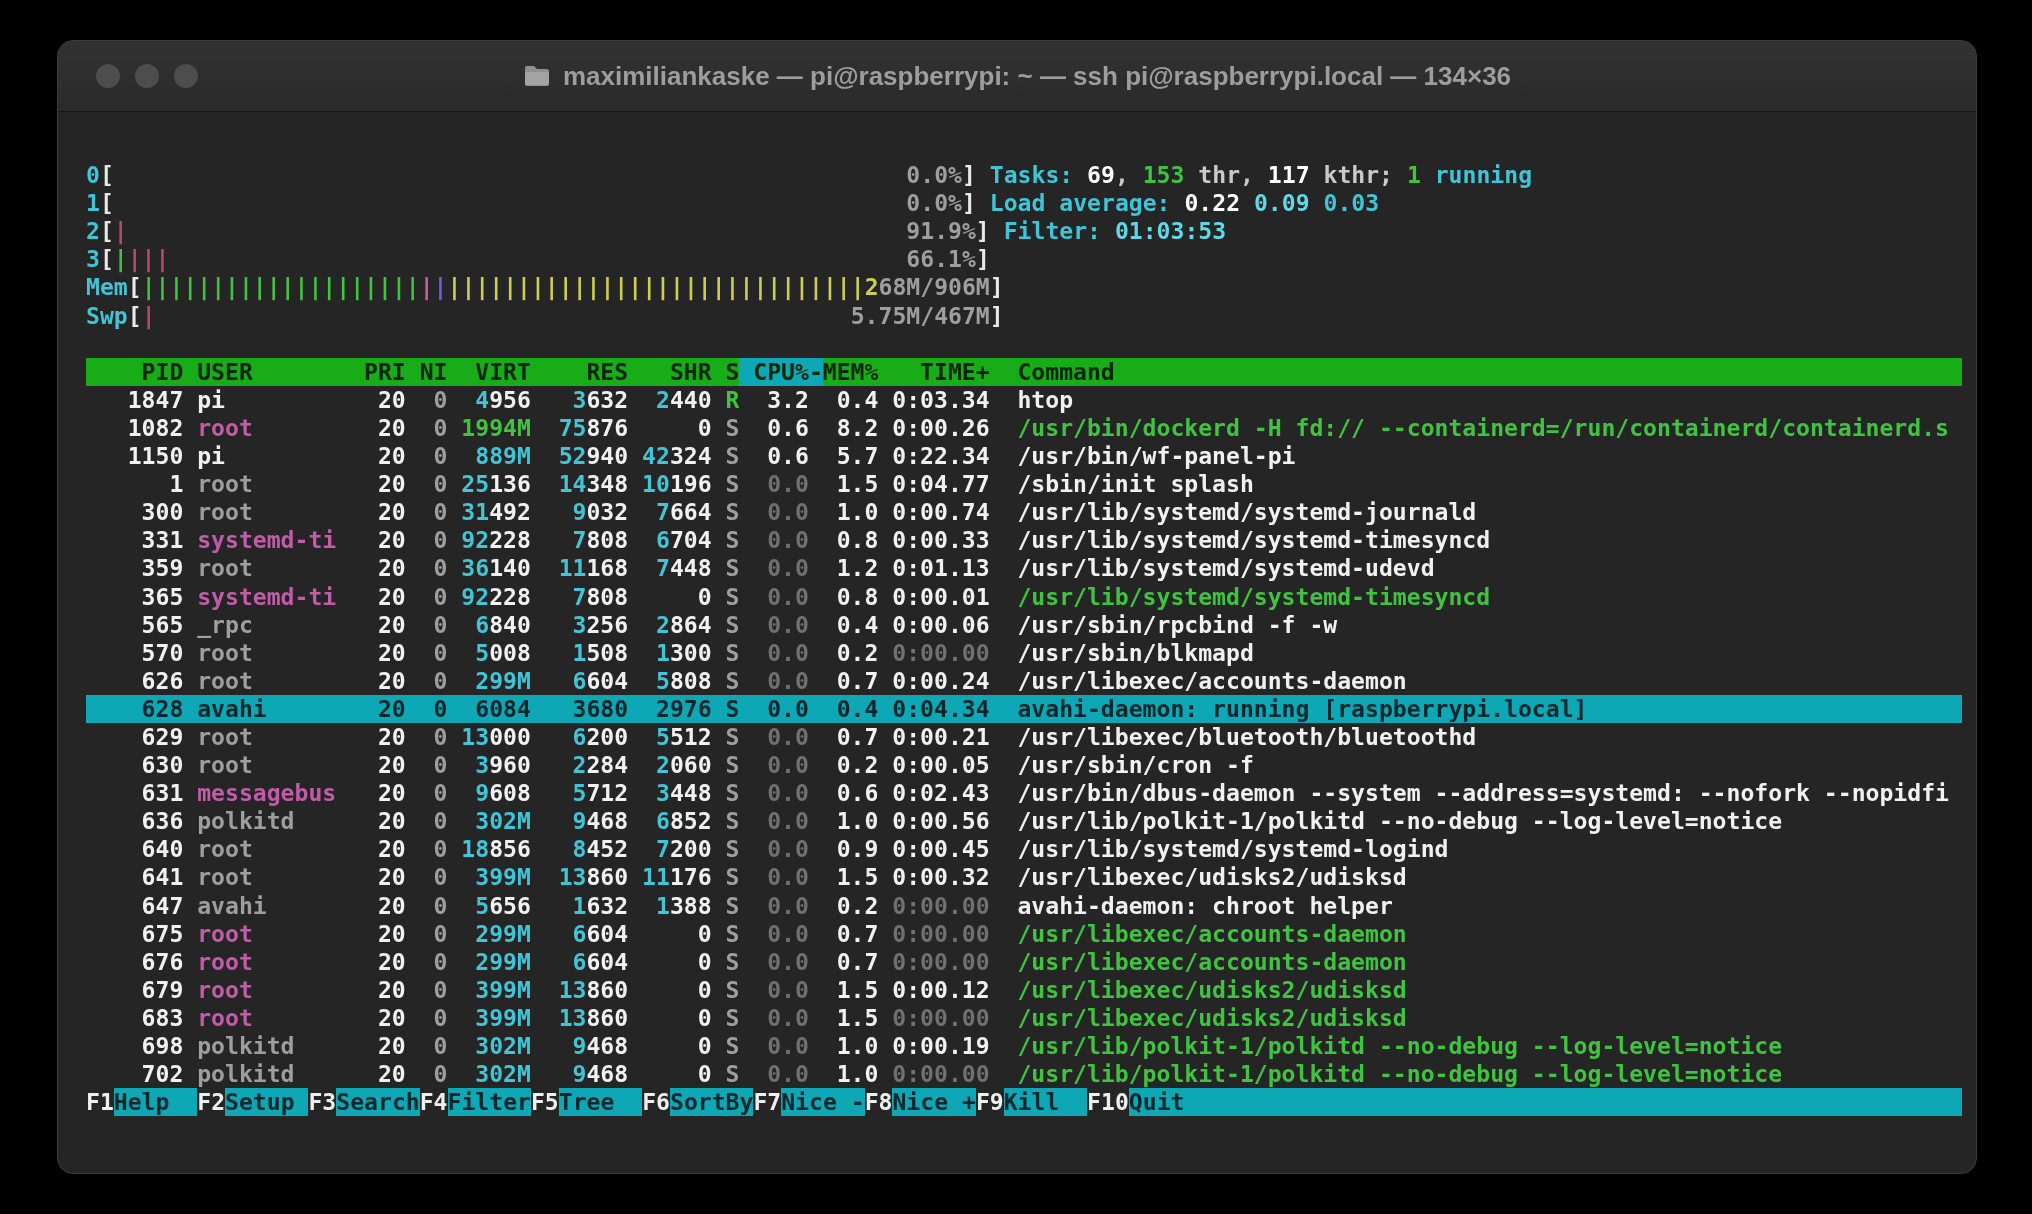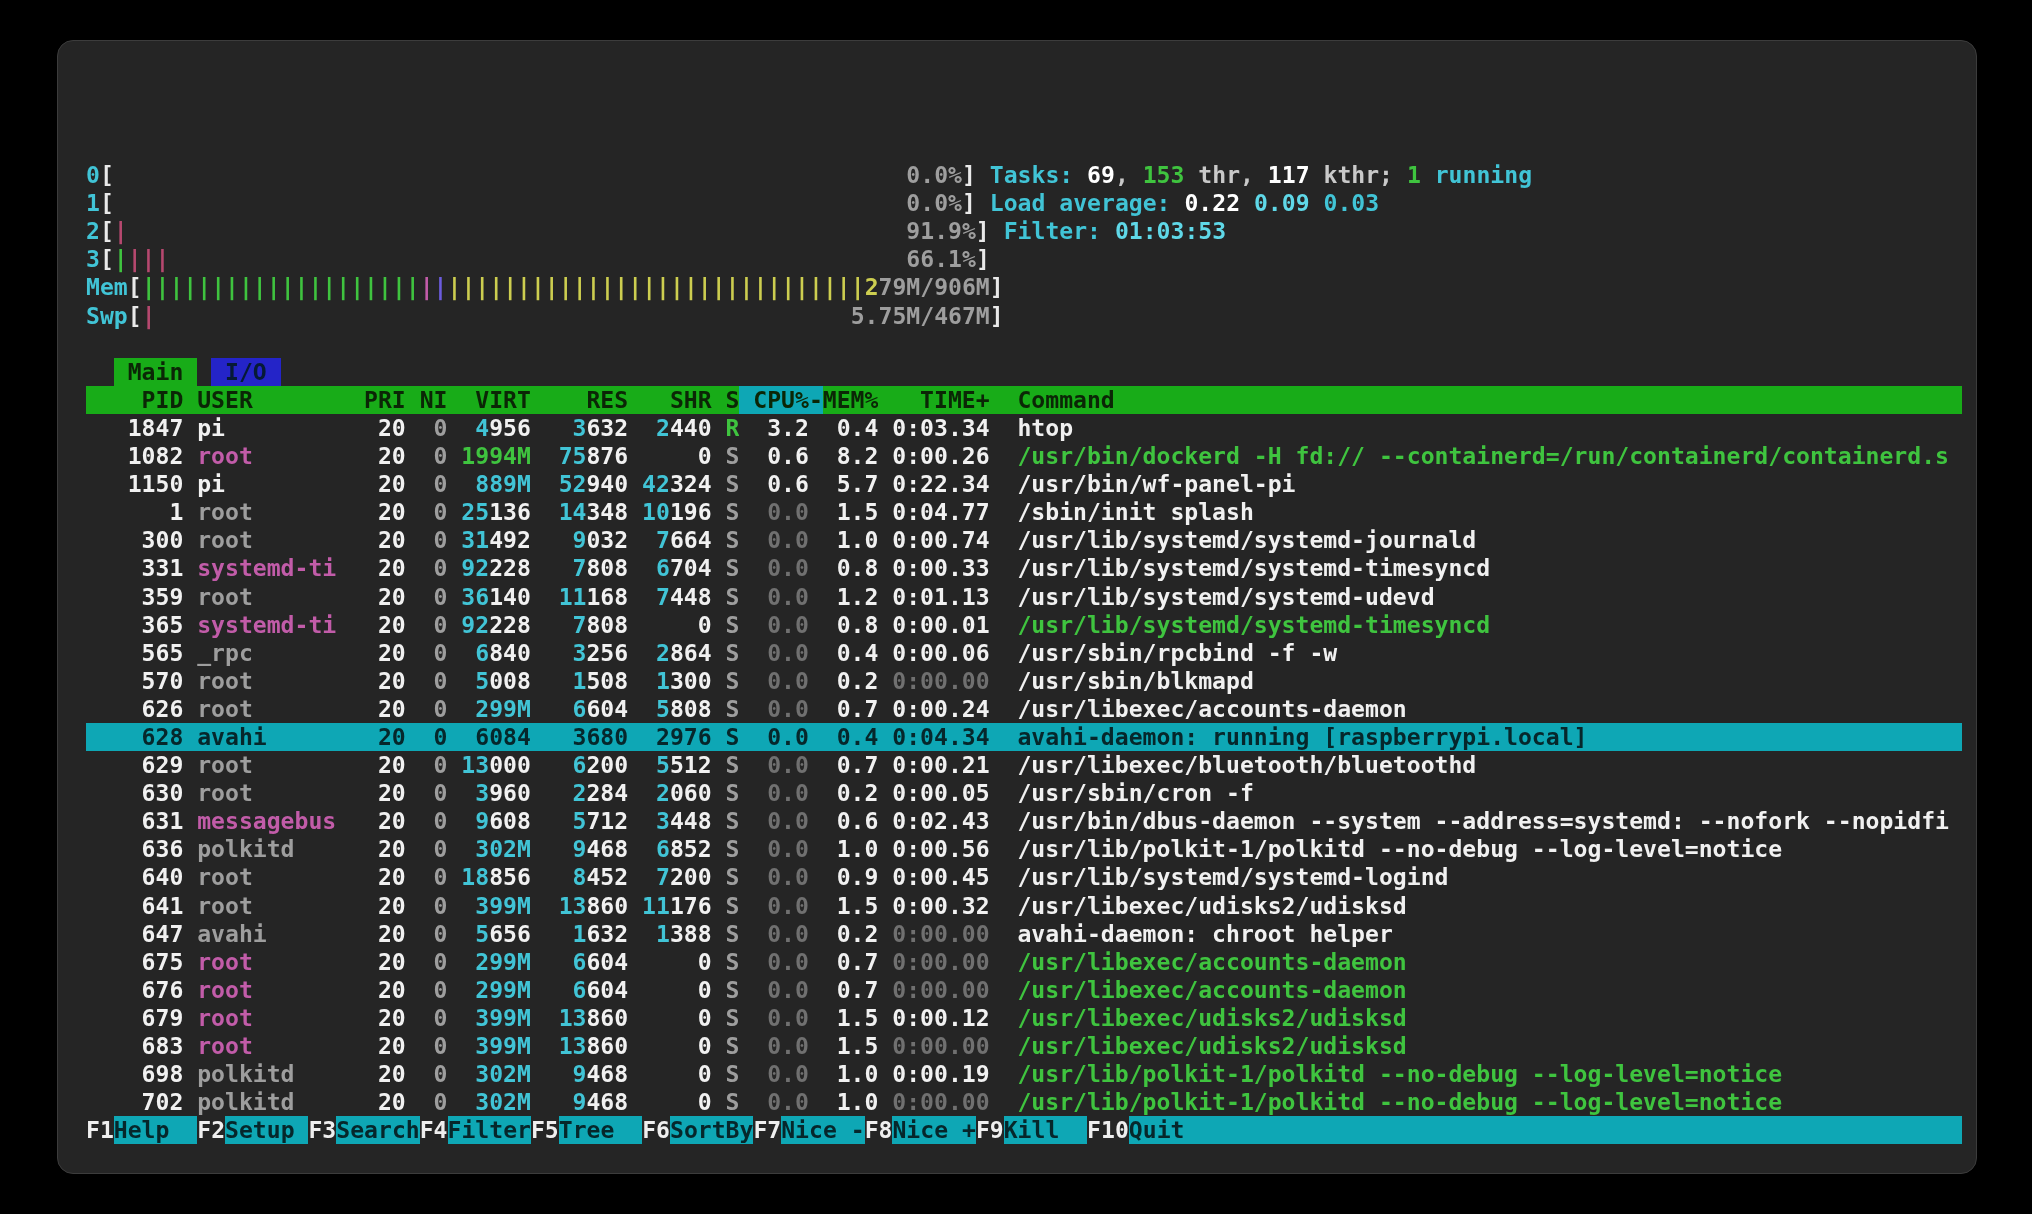--- a/index.html
+++ b/index.html
@@ -39,30 +39,43 @@
   .tab-active{background:var(--greenbg);color:#0b2606;}
   .tab-inactive{background:var(--bluebg);color:#061a36;}
   .fk-key{color:#efefef;}
   .fk-label{background:var(--tealbg);color:#06272b;}
   .bracket{color:#e9e9e9;}
 </style>
 </head>
 <body>
 
 <div id="window">
+  <div id="titlebar">
+    <div id="traffic">
+      <button class="tl"></button>
+      <button class="tl"></button>
+      <button class="tl"></button>
+    </div>
+    <div id="titlewrap">
+      <svg width="28" height="24" viewBox="0 0 28 24">
+        <path d="M2 4 a2 2 0 0 1 2-2 h7 l3 3 h10 a2 2 0 0 1 2 2 v13 a2 2 0 0 1-2 2 H4 a2 2 0 0 1-2-2 Z" fill="#8f8f8f"></path>
+        <path d="M2 8 h24 v11 a2 2 0 0 1-2 2 H4 a2 2 0 0 1-2-2 Z" fill="#a3a3a3"></path>
+      </svg>
+      <span id="title">maximiliankaske — pi@raspberrypi: ~ — ssh pi@raspberrypi.local — 134×36</span>
+    </div>
+  </div>
   <div class="term" id="term">
       <div class="row"></div>
       <div class="row"><span class="c-cyan">0</span><span class="bracket">[</span><span>                                                         </span><span class="c-gray">0.0%</span><span class="bracket">]</span><span> </span><span class="c-cyan">Tasks: </span><span class="c-bwhite">69</span><span class="c-lgray">, </span><span class="c-bgreen">153</span><span class="c-lgray"> thr, </span><span class="c-bwhite">117</span><span class="c-lgray"> kthr; </span><span class="c-bgreen">1</span><span class="c-cyan"> running</span></div>
       <div class="row"><span class="c-cyan">1</span><span class="bracket">[</span><span>                                                         </span><span class="c-gray">0.0%</span><span class="bracket">]</span><span> </span><span class="c-cyan">Load average: </span><span class="c-bwhite">0.22</span><span class="c-cyan"> </span><span class="c-bcyan">0.09</span><span class="c-cyan"> </span><span class="c-cyan">0.03</span></div>
       <div class="row"><span class="c-cyan">2</span><span class="bracket">[</span><span class="c-red">|</span><span>                                                        </span><span class="c-gray">91.9%</span><span class="bracket">]</span><span> </span><span class="c-cyan">Filter: </span><span class="c-bcyan">01:03:53</span></div>
       <div class="row"><span class="c-cyan">3</span><span class="bracket">[</span><span class="c-green">|</span><span class="c-red">|||</span><span>                                                     </span><span class="c-gray">66.1%</span><span class="bracket">]</span><span> </span></div>
-      <div class="row"><span class="c-cyan">Mem</span><span class="bracket">[</span><span class="c-green">||||||||||||||||||||</span><span class="c-magenta">|</span><span class="c-violet">|</span><span class="c-yellow">||||||||||||||||||||||||||||||</span><span></span><span class="c-yellow">2</span><span class="c-gray">79M/906M</span><span class="bracket">]</span><span> </span></div>
+      <div class="row"><span class="c-cyan">Mem</span><span class="bracket">[</span><span class="c-green">||||||||||||||||||||</span><span class="c-magenta">|</span><span class="c-violet">|</span><span class="c-yellow">||||||||||||||||||||||||||||||</span><span></span><span class="c-yellow">2</span><span class="c-gray">68M/906M</span><span class="bracket">]</span><span> </span></div>
       <div class="row"><span class="c-cyan">Swp</span><span class="bracket">[</span><span class="c-red">|</span><span>                                                  </span><span class="c-gray">5.75M/467M</span><span class="bracket">]</span><span> </span></div>
       <div class="row"></div>
-      <div class="row"><span>  </span><span class="tab-active" style="display: flex;"><span class="tab-active"> </span><span class="tab-active">Main</span><span class="tab-active"> </span></span><span> </span><span class="tab-inactive" style="display: flex;"><span class="tab-inactive"> </span><span class="tab-inactive">I/O</span><span class="tab-inactive"> </span></span></div>
       <div class="row hdr"><span class="cell r" style="flex: 0 0 7ch;">PID</span><span class="cell l" style="flex: 0 0 11ch; padding-left: 1ch; box-sizing: border-box;">USER</span><span class="cell r" style="flex: 0 0 5ch;">PRI</span><span class="cell r" style="flex: 0 0 3ch;">NI</span><span class="cell r" style="flex: 0 0 6ch;">VIRT</span><span class="cell r" style="flex: 0 0 7ch;">RES</span><span class="cell r" style="flex: 0 0 6ch;">SHR</span><span class="cell r" style="flex: 0 0 2ch;">S</span><span class="cell r hl" style="flex: 0 0 5ch;">CPU%</span><span class="cell r" style="flex: 0 0 5ch; display: flex;"><span style="background: var(--tealbg);">-</span><span>MEM%</span></span><span class="cell r" style="flex: 0 0 8ch;">TIME+</span><span class="cell l" style="flex: 1 1 0%; padding-left: 2ch; box-sizing: border-box;">Command</span></div>
       <div class="row"><span class="cell r c-white" style="flex: 0 0 7ch;">1847</span><span class="cell l c-white" style="flex: 0 0 11ch; padding-left: 1ch; box-sizing: border-box;">pi</span><span class="cell r c-white" style="flex: 0 0 5ch;">20</span><span class="cell r c-gray" style="flex: 0 0 3ch;">0</span><span class="cell r" style="flex: 0 0 6ch; display: flex; justify-content: flex-end;"><span class="c-cyan">4</span><span class="c-white">956</span></span><span class="cell r" style="flex: 0 0 7ch; display: flex; justify-content: flex-end;"><span class="c-cyan">3</span><span class="c-white">632</span></span><span class="cell r" style="flex: 0 0 6ch; display: flex; justify-content: flex-end;"><span class="c-cyan">2</span><span class="c-white">440</span></span><span class="cell r c-green" style="flex: 0 0 2ch;">R</span><span class="cell r c-white" style="flex: 0 0 5ch;">3.2</span><span class="cell r c-white" style="flex: 0 0 5ch;">0.4</span><span class="cell r c-white" style="flex: 0 0 8ch;">0:03.34</span><span class="cell l c-white" style="flex: 1 1 0%; padding-left: 2ch; box-sizing: border-box;">htop</span></div>
       <div class="row"><span class="cell r c-white" style="flex: 0 0 7ch;">1082</span><span class="cell l c-magenta" style="flex: 0 0 11ch; padding-left: 1ch; box-sizing: border-box;">root</span><span class="cell r c-white" style="flex: 0 0 5ch;">20</span><span class="cell r c-gray" style="flex: 0 0 3ch;">0</span><span class="cell r" style="flex: 0 0 6ch; display: flex; justify-content: flex-end;"><span class="c-green">1994M</span></span><span class="cell r" style="flex: 0 0 7ch; display: flex; justify-content: flex-end;"><span class="c-cyan">75</span><span class="c-white">876</span></span><span class="cell r" style="flex: 0 0 6ch; display: flex; justify-content: flex-end;"><span class="c-white">0</span></span><span class="cell r c-gray" style="flex: 0 0 2ch;">S</span><span class="cell r c-white" style="flex: 0 0 5ch;">0.6</span><span class="cell r c-white" style="flex: 0 0 5ch;">8.2</span><span class="cell r c-white" style="flex: 0 0 8ch;">0:00.26</span><span class="cell l c-green" style="flex: 1 1 0%; padding-left: 2ch; box-sizing: border-box;">/usr/bin/dockerd -H fd:// --containerd=/run/containerd/containerd.s</span></div>
       <div class="row"><span class="cell r c-white" style="flex: 0 0 7ch;">1150</span><span class="cell l c-white" style="flex: 0 0 11ch; padding-left: 1ch; box-sizing: border-box;">pi</span><span class="cell r c-white" style="flex: 0 0 5ch;">20</span><span class="cell r c-gray" style="flex: 0 0 3ch;">0</span><span class="cell r" style="flex: 0 0 6ch; display: flex; justify-content: flex-end;"><span class="c-cyan">889M</span></span><span class="cell r" style="flex: 0 0 7ch; display: flex; justify-content: flex-end;"><span class="c-cyan">52</span><span class="c-white">940</span></span><span class="cell r" style="flex: 0 0 6ch; display: flex; justify-content: flex-end;"><span class="c-cyan">42</span><span class="c-white">324</span></span><span class="cell r c-gray" style="flex: 0 0 2ch;">S</span><span class="cell r c-white" style="flex: 0 0 5ch;">0.6</span><span class="cell r c-white" style="flex: 0 0 5ch;">5.7</span><span class="cell r c-white" style="flex: 0 0 8ch;">0:22.34</span><span class="cell l c-white" style="flex: 1 1 0%; padding-left: 2ch; box-sizing: border-box;">/usr/bin/wf-panel-pi</span></div>
       <div class="row"><span class="cell r c-white" style="flex: 0 0 7ch;">1</span><span class="cell l c-gray" style="flex: 0 0 11ch; padding-left: 1ch; box-sizing: border-box;">root</span><span class="cell r c-white" style="flex: 0 0 5ch;">20</span><span class="cell r c-gray" style="flex: 0 0 3ch;">0</span><span class="cell r" style="flex: 0 0 6ch; display: flex; justify-content: flex-end;"><span class="c-cyan">25</span><span class="c-white">136</span></span><span class="cell r" style="flex: 0 0 7ch; display: flex; justify-content: flex-end;"><span class="c-cyan">14</span><span class="c-white">348</span></span><span class="cell r" style="flex: 0 0 6ch; display: flex; justify-content: flex-end;"><span class="c-cyan">10</span><span class="c-white">196</span></span><span class="cell r c-gray" style="flex: 0 0 2ch;">S</span><span class="cell r c-dim" style="flex: 0 0 5ch;">0.0</span><span class="cell r c-white" style="flex: 0 0 5ch;">1.5</span><span class="cell r c-white" style="flex: 0 0 8ch;">0:04.77</span><span class="cell l c-white" style="flex: 1 1 0%; padding-left: 2ch; box-sizing: border-box;">/sbin/init splash</span></div>
       <div class="row"><span class="cell r c-white" style="flex: 0 0 7ch;">300</span><span class="cell l c-gray" style="flex: 0 0 11ch; padding-left: 1ch; box-sizing: border-box;">root</span><span class="cell r c-white" style="flex: 0 0 5ch;">20</span><span class="cell r c-gray" style="flex: 0 0 3ch;">0</span><span class="cell r" style="flex: 0 0 6ch; display: flex; justify-content: flex-end;"><span class="c-cyan">31</span><span class="c-white">492</span></span><span class="cell r" style="flex: 0 0 7ch; display: flex; justify-content: flex-end;"><span class="c-cyan">9</span><span class="c-white">032</span></span><span class="cell r" style="flex: 0 0 6ch; display: flex; justify-content: flex-end;"><span class="c-cyan">7</span><span class="c-white">664</span></span><span class="cell r c-gray" style="flex: 0 0 2ch;">S</span><span class="cell r c-dim" style="flex: 0 0 5ch;">0.0</span><span class="cell r c-white" style="flex: 0 0 5ch;">1.0</span><span class="cell r c-white" style="flex: 0 0 8ch;">0:00.74</span><span class="cell l c-white" style="flex: 1 1 0%; padding-left: 2ch; box-sizing: border-box;">/usr/lib/systemd/systemd-journald</span></div>
       <div class="row"><span class="cell r c-white" style="flex: 0 0 7ch;">331</span><span class="cell l c-magenta" style="flex: 0 0 11ch; padding-left: 1ch; box-sizing: border-box;">systemd-ti</span><span class="cell r c-white" style="flex: 0 0 5ch;">20</span><span class="cell r c-gray" style="flex: 0 0 3ch;">0</span><span class="cell r" style="flex: 0 0 6ch; display: flex; justify-content: flex-end;"><span class="c-cyan">92</span><span class="c-white">228</span></span><span class="cell r" style="flex: 0 0 7ch; display: flex; justify-content: flex-end;"><span class="c-cyan">7</span><span class="c-white">808</span></span><span class="cell r" style="flex: 0 0 6ch; display: flex; justify-content: flex-end;"><span class="c-cyan">6</span><span class="c-white">704</span></span><span class="cell r c-gray" style="flex: 0 0 2ch;">S</span><span class="cell r c-dim" style="flex: 0 0 5ch;">0.0</span><span class="cell r c-white" style="flex: 0 0 5ch;">0.8</span><span class="cell r c-white" style="flex: 0 0 8ch;">0:00.33</span><span class="cell l c-white" style="flex: 1 1 0%; padding-left: 2ch; box-sizing: border-box;">/usr/lib/systemd/systemd-timesyncd</span></div>
       <div class="row"><span class="cell r c-white" style="flex: 0 0 7ch;">359</span><span class="cell l c-gray" style="flex: 0 0 11ch; padding-left: 1ch; box-sizing: border-box;">root</span><span class="cell r c-white" style="flex: 0 0 5ch;">20</span><span class="cell r c-gray" style="flex: 0 0 3ch;">0</span><span class="cell r" style="flex: 0 0 6ch; display: flex; justify-content: flex-end;"><span class="c-cyan">36</span><span class="c-white">140</span></span><span class="cell r" style="flex: 0 0 7ch; display: flex; justify-content: flex-end;"><span class="c-cyan">11</span><span class="c-white">168</span></span><span class="cell r" style="flex: 0 0 6ch; display: flex; justify-content: flex-end;"><span class="c-cyan">7</span><span class="c-white">448</span></span><span class="cell r c-gray" style="flex: 0 0 2ch;">S</span><span class="cell r c-dim" style="flex: 0 0 5ch;">0.0</span><span class="cell r c-white" style="flex: 0 0 5ch;">1.2</span><span class="cell r c-white" style="flex: 0 0 8ch;">0:01.13</span><span class="cell l c-white" style="flex: 1 1 0%; padding-left: 2ch; box-sizing: border-box;">/usr/lib/systemd/systemd-udevd</span></div>
       <div class="row"><span class="cell r c-white" style="flex: 0 0 7ch;">365</span><span class="cell l c-magenta" style="flex: 0 0 11ch; padding-left: 1ch; box-sizing: border-box;">systemd-ti</span><span class="cell r c-white" style="flex: 0 0 5ch;">20</span><span class="cell r c-gray" style="flex: 0 0 3ch;">0</span><span class="cell r" style="flex: 0 0 6ch; display: flex; justify-content: flex-end;"><span class="c-cyan">92</span><span class="c-white">228</span></span><span class="cell r" style="flex: 0 0 7ch; display: flex; justify-content: flex-end;"><span class="c-cyan">7</span><span class="c-white">808</span></span><span class="cell r" style="flex: 0 0 6ch; display: flex; justify-content: flex-end;"><span class="c-white">0</span></span><span class="cell r c-gray" style="flex: 0 0 2ch;">S</span><span class="cell r c-dim" style="flex: 0 0 5ch;">0.0</span><span class="cell r c-white" style="flex: 0 0 5ch;">0.8</span><span class="cell r c-white" style="flex: 0 0 8ch;">0:00.01</span><span class="cell l c-green" style="flex: 1 1 0%; padding-left: 2ch; box-sizing: border-box;">/usr/lib/systemd/systemd-timesyncd</span></div>
       <div class="row"><span class="cell r c-white" style="flex: 0 0 7ch;">565</span><span class="cell l c-gray" style="flex: 0 0 11ch; padding-left: 1ch; box-sizing: border-box;">_rpc</span><span class="cell r c-white" style="flex: 0 0 5ch;">20</span><span class="cell r c-gray" style="flex: 0 0 3ch;">0</span><span class="cell r" style="flex: 0 0 6ch; display: flex; justify-content: flex-end;"><span class="c-cyan">6</span><span class="c-white">840</span></span><span class="cell r" style="flex: 0 0 7ch; display: flex; justify-content: flex-end;"><span class="c-cyan">3</span><span class="c-white">256</span></span><span class="cell r" style="flex: 0 0 6ch; display: flex; justify-content: flex-end;"><span class="c-cyan">2</span><span class="c-white">864</span></span><span class="cell r c-gray" style="flex: 0 0 2ch;">S</span><span class="cell r c-dim" style="flex: 0 0 5ch;">0.0</span><span class="cell r c-white" style="flex: 0 0 5ch;">0.4</span><span class="cell r c-white" style="flex: 0 0 8ch;">0:00.06</span><span class="cell l c-white" style="flex: 1 1 0%; padding-left: 2ch; box-sizing: border-box;">/usr/sbin/rpcbind -f -w</span></div>

